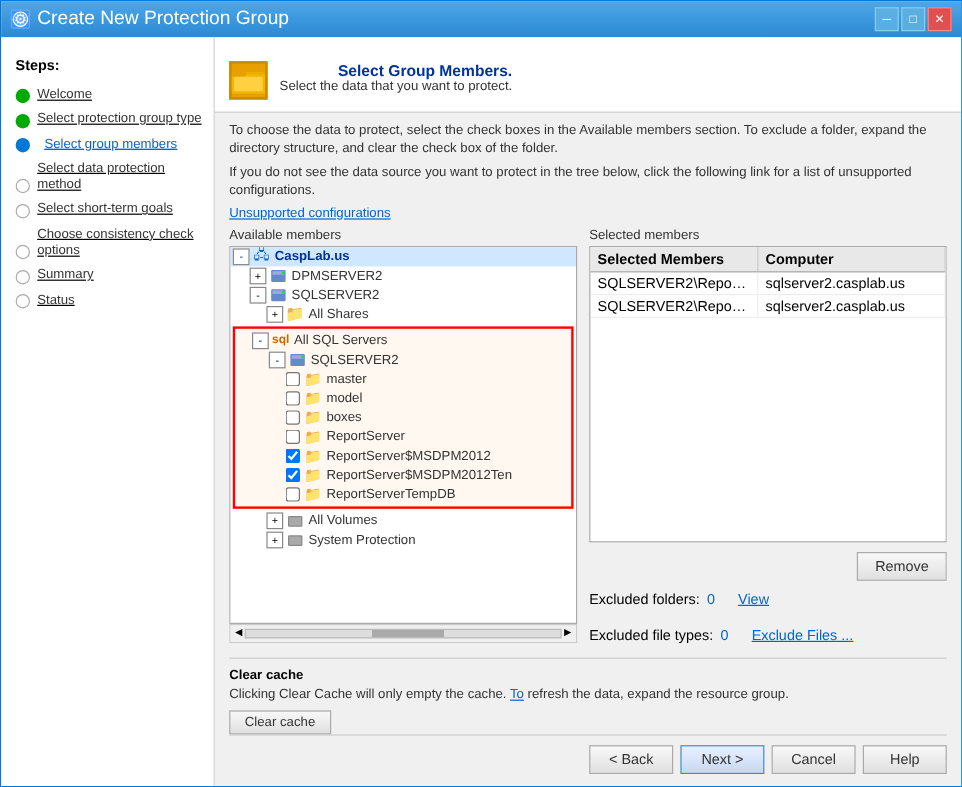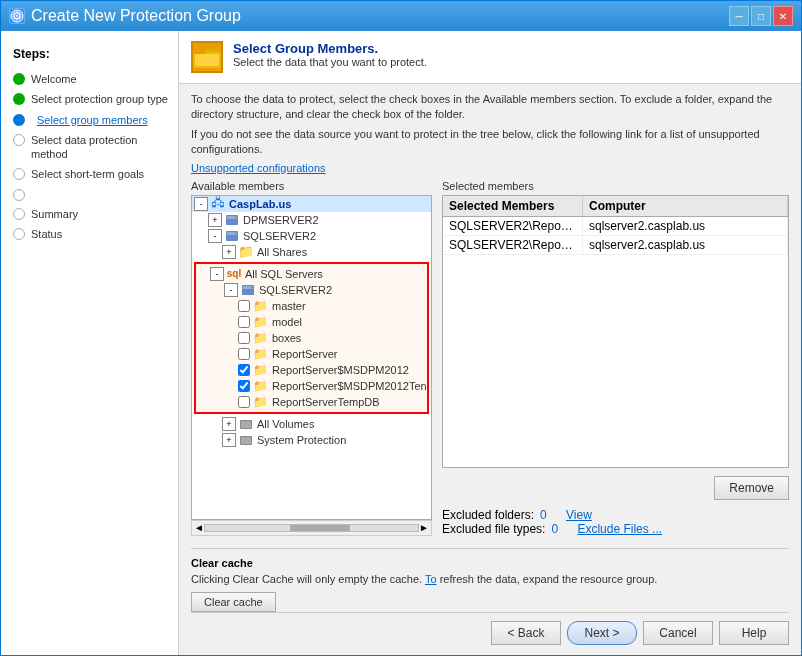--- a/index.html
+++ b/index.html
@@ -84,24 +84,25 @@
     }
 
     .steps-title {
       font-weight: bold;
       padding: 4px 12px 8px 12px;
       color: #000;
     }
 
     .step-item {
       display: flex;
-      align-items: flex-start;
+      align-items: flex-end;
       padding: 3px 8px 3px 12px;
       cursor: pointer;
       gap: 6px;
+      text-decoration: underline;
     }
 
     .step-item.active {
       color: #0066cc;
       gap: 12px;
     }
 
     .step-dot {
       width: 12px;
       height: 12px;
@@ -138,21 +139,22 @@
     
     .page-header {
       display: flex;
       align-items: flex-start;
       gap: 10px;
       margin-bottom: 8px;
       padding-bottom: 6px;
       border-bottom: 1px solid #ccc;
       background: white;
       margin: -10px -12px 8px -12px;
-      padding: 10px 12px 10px 12px;
+      padding: 20px 12px 10px 12px;
+      text-align: right;
     }
 
     .header-icon {
       width: 32px;
       height: 32px;
       flex-shrink: 0;
       background: #e8a000;
       border: 2px solid #cc8800;
       display: flex;
       align-items: center;
@@ -189,21 +191,21 @@
     
     .members-area {
       display: flex;
       gap: 10px;
       flex: 1;
       overflow: hidden;
       margin-bottom: 8px;
     }
 
     .available-members {
-      width: 241px;
+      width: 290px;
       flex-shrink: 0;
       display: flex;
       flex-direction: column;
     }
 
     .section-label {
       font-size: 11px;
       color: #333;
       margin-bottom: 3px;
     }
@@ -337,21 +339,21 @@
     .bottom-info {
       display: flex;
       justify-content: space-between;
       align-items: flex-end;
       margin-top: 4px;
     }
 
     .excluded-info {
       display: flex;
       flex-direction: column;
-      gap: 0;
+      gap: 16px;
       font-size: 11px;
     }
 
     .excluded-row {
       display: flex;
       align-items: center;
       gap: 6px;
     }
 
     .excluded-count {
@@ -411,21 +413,20 @@
 
     .nav-btn {
       min-width: 70px;
       padding: 4px 14px;
       font-size: 12px;
     }
 
     .nav-btn.primary {
       background: linear-gradient(to bottom, #e8f0ff, #c8d8f0);
       border-color: #4488cc;
-      border-radius: 11px;
     }
 
     .horizontal-scroll-bar {
       height: 16px;
       background: #f0f0f0;
       border: 1px solid #ccc;
       display: flex;
       align-items: center;
       padding: 0 2px;
     }
@@ -488,20 +489,21 @@
       <div class="step-item">
         <div class="step-dot empty"></div>
         <span class="step-label">Select data protection method</span>
       </div>
       <div class="step-item">
         <div class="step-dot empty"></div>
         <span class="step-label">Select short-term goals</span>
       </div>
       <div class="step-item">
         <div class="step-dot empty"></div>
+        <span class="step-label">Choose consistency check options</span>
       </div>
       <div class="step-item">
         <div class="step-dot empty"></div>
         <span class="step-label">Summary</span>
       </div>
       <div class="step-item">
         <div class="step-dot empty"></div>
         <span class="step-label">Status</span>
       </div>
     </div>

